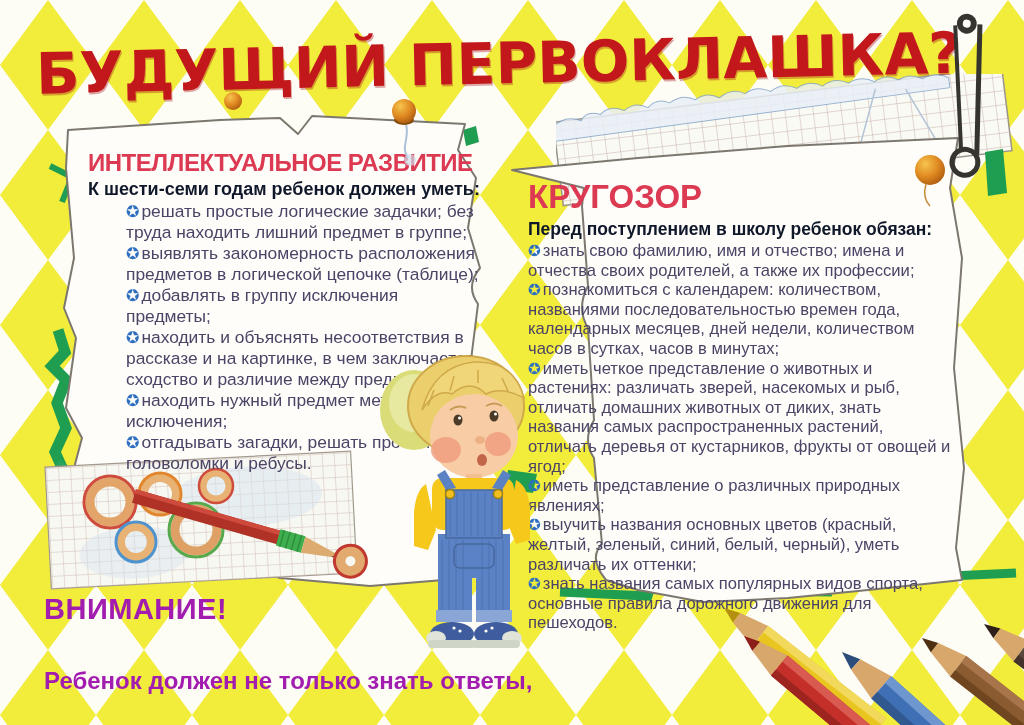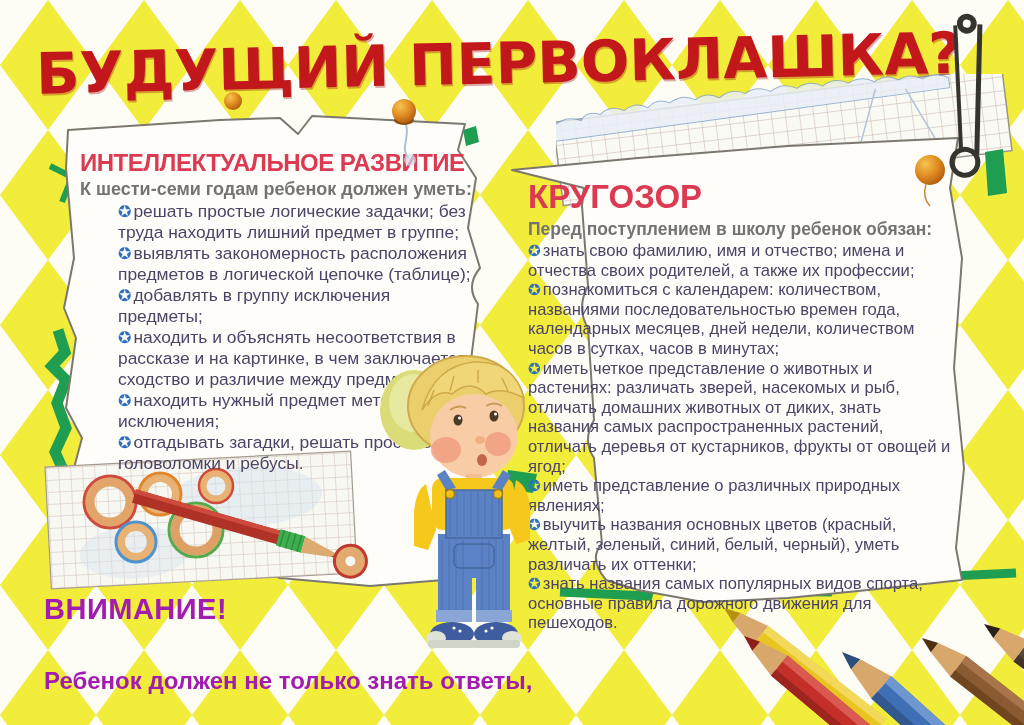--- a/index.html
+++ b/index.html
@@ -12,23 +12,23 @@
   
   .title{left:36px;top:30px;width:950px;z-index:7;
          font-family:"DejaVu Sans",sans-serif;font-weight:bold;
          font-size:57px;color:#c2181c;letter-spacing:0px;
          transform:rotate(-1.3deg);
          text-shadow:1px 2px 0 rgba(160,16,20,.35);}
   
   .panel-svg{z-index:2;}
   .panel-text{z-index:3;color:#4c4466;}
   .panel-text .heading{font-weight:bold;color:#dc3a52;}
-  .panel-text .subtitle{font-weight:bold;color:#737373;}
+  .panel-text .subtitle{font-weight:bold;color:#0f172a;}
   .bullet{color:#2e6fc0;font-size:.92em;margin-right:2px;}
-  #left-text{left:80px;top:148px;width:394px;}
+  #left-text{left:88px;top:148px;width:394px;}
   #left-text .heading{font-size:24px;letter-spacing:-0.5px;line-height:30px;}
   #left-text .subtitle{font-size:18px;line-height:23px;}
   #left-text .item{font-size:17.4px;line-height:21px;margin-left:38px;}
   #right-text{left:528px;top:176px;width:426px;}
   #right-text .heading{font-size:33px;line-height:42px;}
   #right-text .subtitle{font-size:17.5px;line-height:23px;}
   #right-text .item{font-size:16.6px;line-height:19.6px;}
   
   .warning{left:44px;top:592px;width:780px;z-index:7;color:#a21caf;}
   .warning .w-head{font-size:29px;font-weight:bold;letter-spacing:.5px;line-height:34px;}

